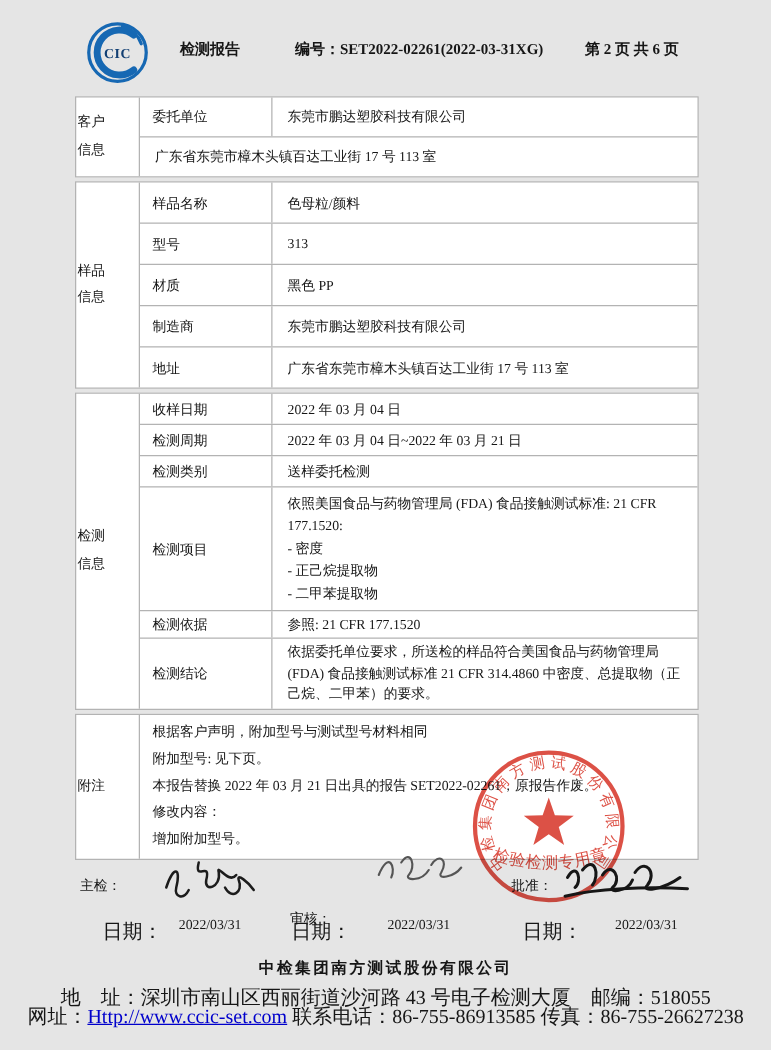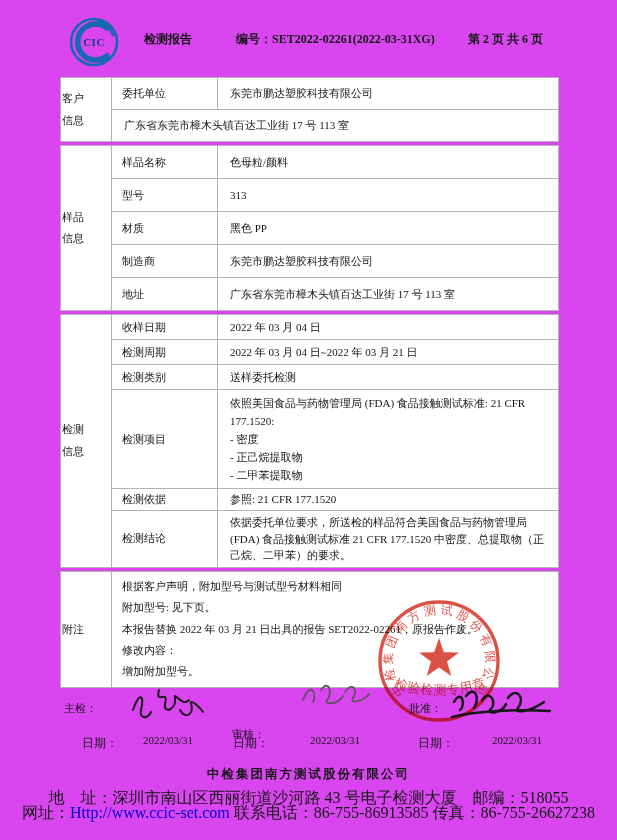--- a/index.html
+++ b/index.html
@@ -1,17 +1,17 @@
 <!DOCTYPE html>
 <html><head>
 <meta charset="utf-8">
 <style>
   html,body { margin:0; padding:0; background:#ffffff; }
   .page {
-    position:relative; width:617px; height:840px; background:#d946ef;
+    position:relative; width:617px; height:840px; background:#e5e5e5;
     font-family:"Liberation Serif","DejaVu Serif",serif; color:#161616;
     overflow:hidden;
   }
   .abs { position:absolute; }
 
   
   .hdr-text { font-size:12px; font-weight:bold; white-space:nowrap; }
 
   
   .rtable { position:absolute; left:60px; top:77px; width:499px; }
@@ -23,32 +23,32 @@
   .row + .row { border-top:1px solid #b3b3b3; }
   .fld { width:95px; border-right:1px solid #b3b3b3; padding-left:10px; display:flex; align-items:center; font-size:11px;text-align:center; }
   .val { flex:1; padding:0 8px 0 12px; display:flex; align-items:center; font-size:11px; white-space:pre-line; }
   .h31 { min-height:31px; } .h32 { min-height:32px; } .h24 { min-height:24px; } .h21 { min-height:21px; }
   .ml  { line-height:1.64; padding-top:4px; padding-bottom:4px; }
   .ml2 { line-height:1.5;  padding-top:3px; padding-bottom:3px; }
   .note-cell { flex:1; padding:4px 10px; font-size:11px; line-height:1.95; white-space:pre-line; }
 
   
   .sig-label { font-size:11px; white-space:nowrap; }
-  .date-label { font-size:12px; white-space:nowrap; }
+  .date-label { font-size:16px; white-space:nowrap; }
   .date-val { font-size:11px; white-space:nowrap; }
   .sig-svg { position:absolute; z-index:6; }
 
   
   .stamp { position:absolute; left:374px; top:596px; z-index:5; opacity:0.88; mix-blend-mode:multiply; }
 
   
   .f-company { position:absolute; left:0; width:617px; text-align:center; top:766px;
                font-size:12.5px; font-weight:bold; letter-spacing:2px; }
   .f-line { position:absolute; left:0; width:617px; text-align:center; font-size:16px; white-space:nowrap; }
-  .link { color:#0000cc; cursor:pointer; }
+  .link { color:#0000cc; text-decoration:underline; cursor:pointer; }
 </style>
 </head>
 <body>
 
 <div class="page">
 
   <svg class="abs" style="left:62px; top:16px;" width="64" height="52" viewBox="0 0 64 52">
     <circle cx="32" cy="26" r="23" fill="none" stroke="#1668b3" stroke-width="2.6"></circle>
     <path d="M 45,12 A 18,18 0 1 0 45,40" fill="none" stroke="#1668b3" stroke-width="5.5" stroke-linecap="round"></path>
     <path d="M 36,5 A 22,22 0 0 1 51,19" fill="none" stroke="#1668b3" stroke-width="2.6" stroke-linecap="round"></path>
@@ -131,21 +131,21 @@
 - 密度
 - 正己烷提取物
 - 二甲苯提取物</div>
         </div>
         <div class="row">
           <div class="fld h21">检测依据</div>
           <div class="val h21">参照: 21 CFR 177.1520</div>
         </div>
         <div class="row">
           <div class="fld">检测结论</div>
-          <div class="val ml2">依据委托单位要求，所送检的样品符合美国食品与药物管理局 (FDA) 食品接触测试标准 21 CFR 177.1520 中密度、总提取物（正己烷、二甲苯）的要求。</div>
+          <div class="val ml2">依据委托单位要求，所送检的样品符合美国食品与药物管理局 (FDA) 食品接触测试标准 21 CFR 314.4860 中密度、总提取物（正己烷、二甲苯）的要求。</div>
         </div>
       </div>
     </div>
 
     <div class="sec">
       <div class="sec-label-cell">
         <span class="sec-label-text">附注</span>
       </div>
       <div class="note-cell">根据客户声明，附加型号与测试型号材料相同
 附加型号: 见下页。

